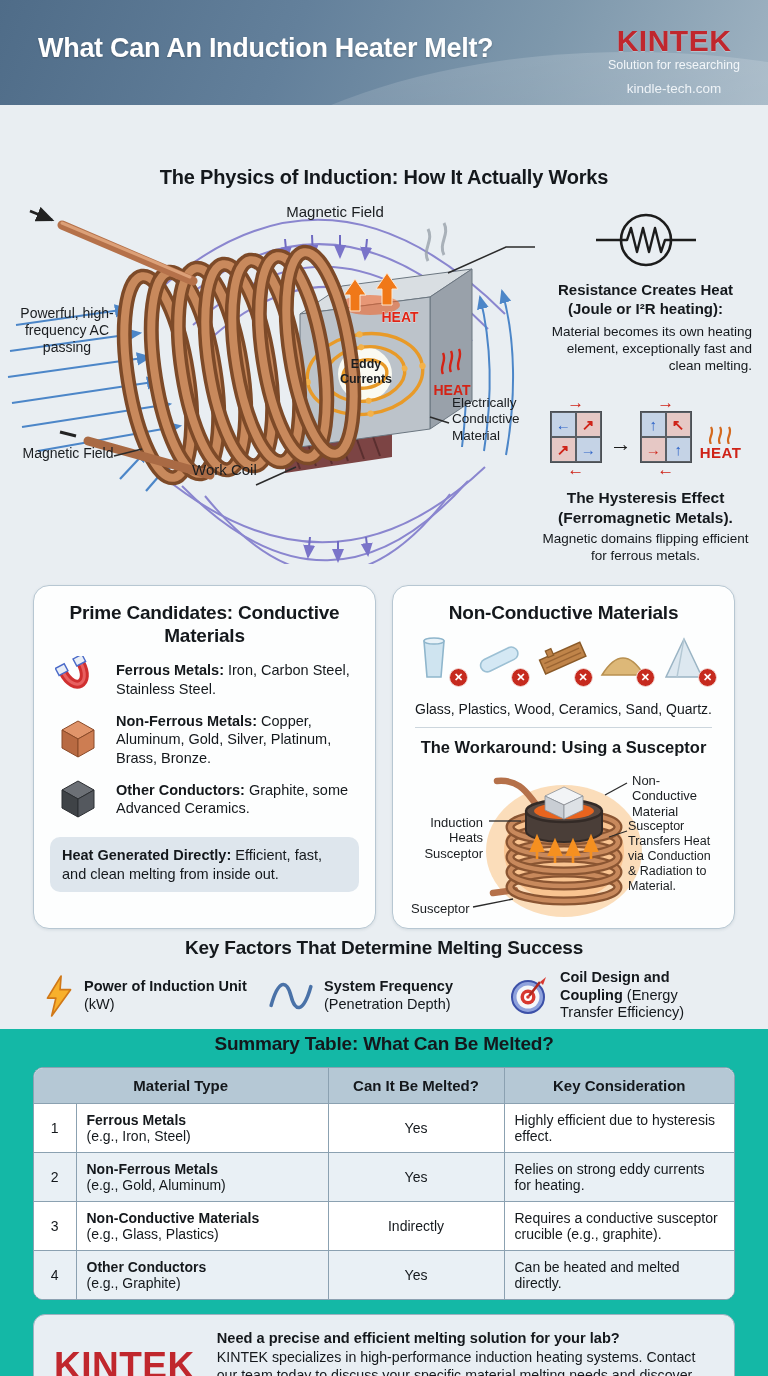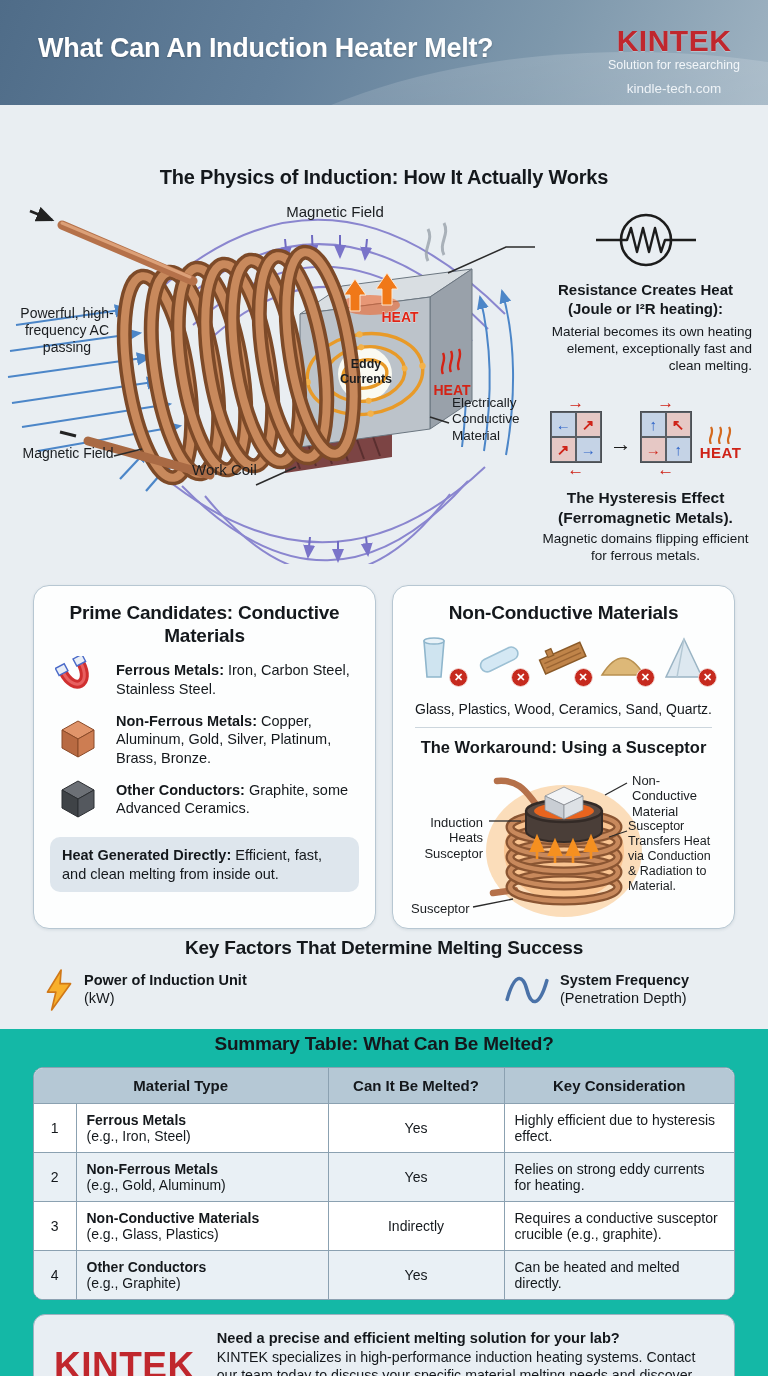--- a/index.html
+++ b/index.html
@@ -503,20 +503,32 @@
       <svg width="30" height="42" viewBox="0 0 28 40">
         <polygon points="16,1 3,22 11,22 7,39 25,14 15,14" fill="#f8b02c" stroke="#d07818" stroke-width="1.6" stroke-linejoin="round"></polygon>
       </svg>
       <div class="factor-text"><b>Power of Induction Unit</b> <span>(kW)</span></div>
     </div>
     <div class="factor">
       <svg width="46" height="38" viewBox="0 0 44 36">
         <path d="M3,27 C10,2 18,2 22,18 C26,34 34,34 41,9" fill="none" stroke="#4a72a8" stroke-width="3.4" stroke-linecap="round"></path>
       </svg>
       <div class="factor-text"><b>System Frequency</b> <span>(Penetration Depth)</span></div>
+    </div>
+    <div class="factor">
+      <svg width="42" height="42" viewBox="0 0 42 42">
+        <circle cx="20" cy="22" r="16" fill="#8fa2dd" stroke="#3c50a8" stroke-width="2"></circle>
+        <circle cx="20" cy="22" r="11.5" fill="#f5f7fa"></circle>
+        <circle cx="20" cy="22" r="7.5" fill="#d83830"></circle>
+        <circle cx="20" cy="22" r="4" fill="#fff"></circle>
+        <circle cx="20" cy="22" r="1.8" fill="#d83830"></circle>
+        <line x1="32" y1="7" x2="21" y2="21" stroke="#b02820" stroke-width="2.6"></line>
+        <polygon points="32,7 38,2 35,10" fill="#d83830"></polygon>
+      </svg>
+      <div class="factor-text"><b>Coil Design and Coupling</b> <span>(Energy Transfer Efficiency)</span></div>
     </div>
   </div>
 </div>
 
 <div class="bottom-section">
   <div class="summary-title">Summary Table: What Can Be Melted?</div>
 
   <div class="tbl-wrap">
     <table>
       <thead>

